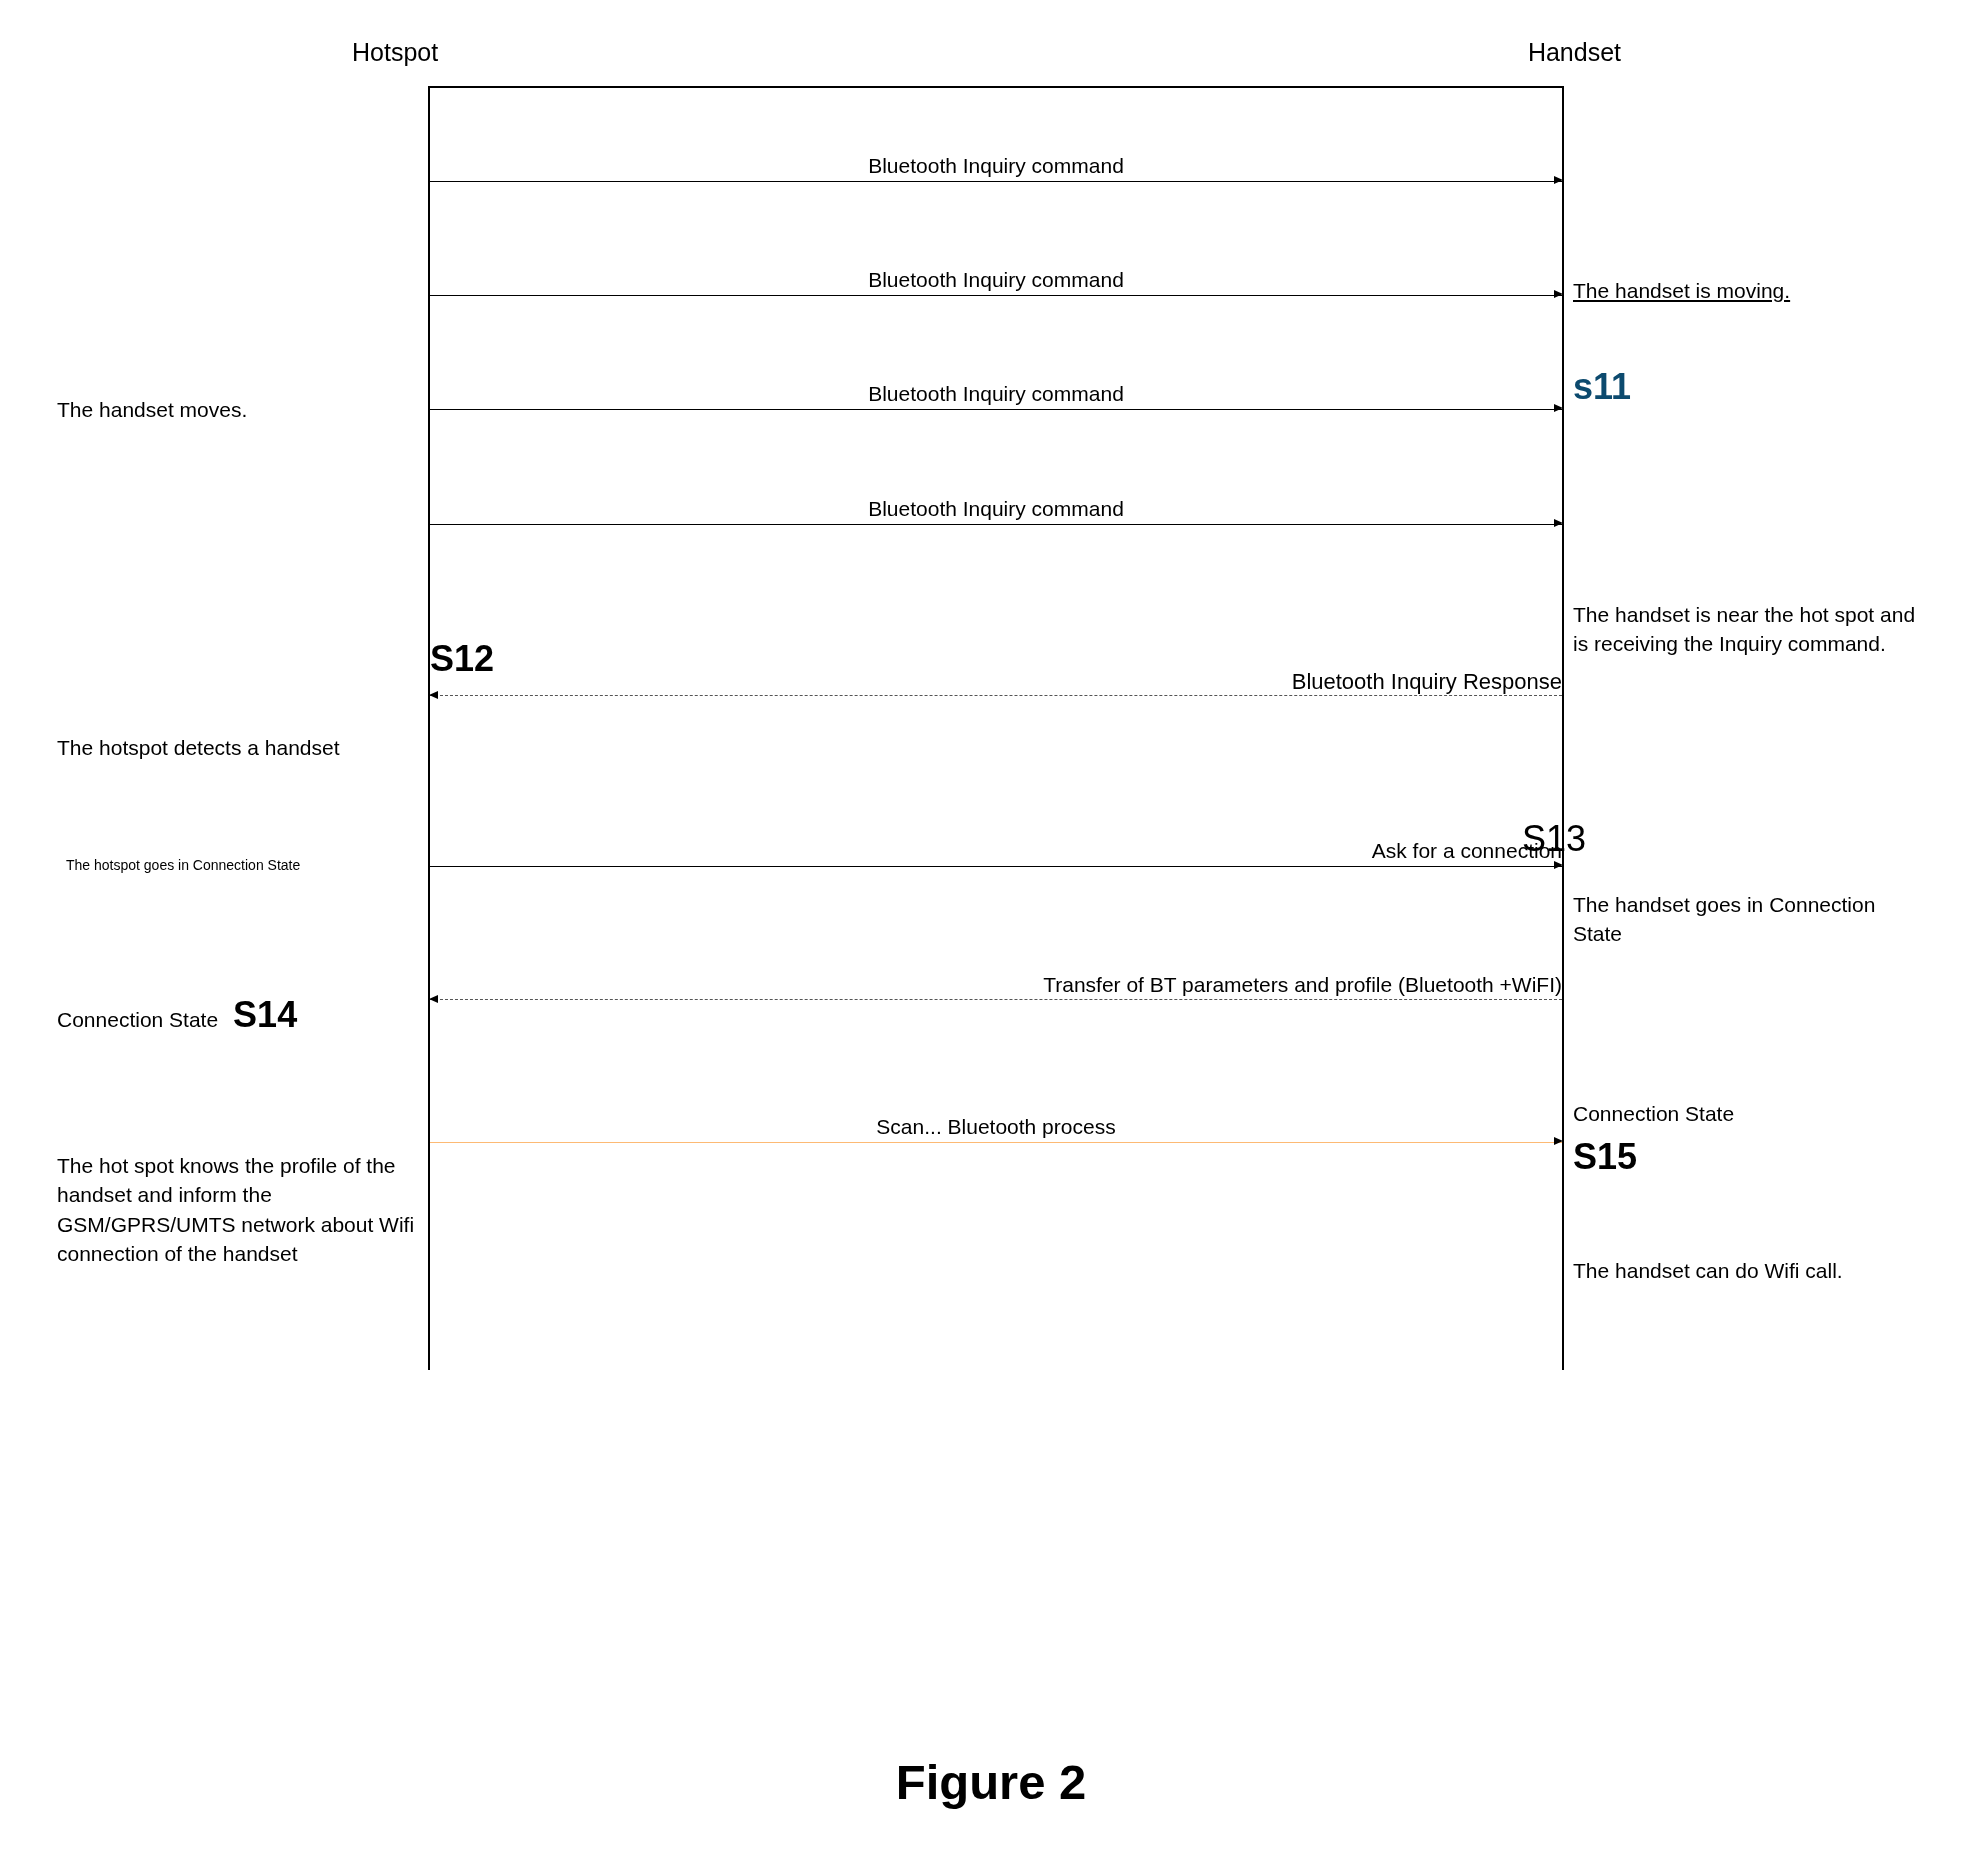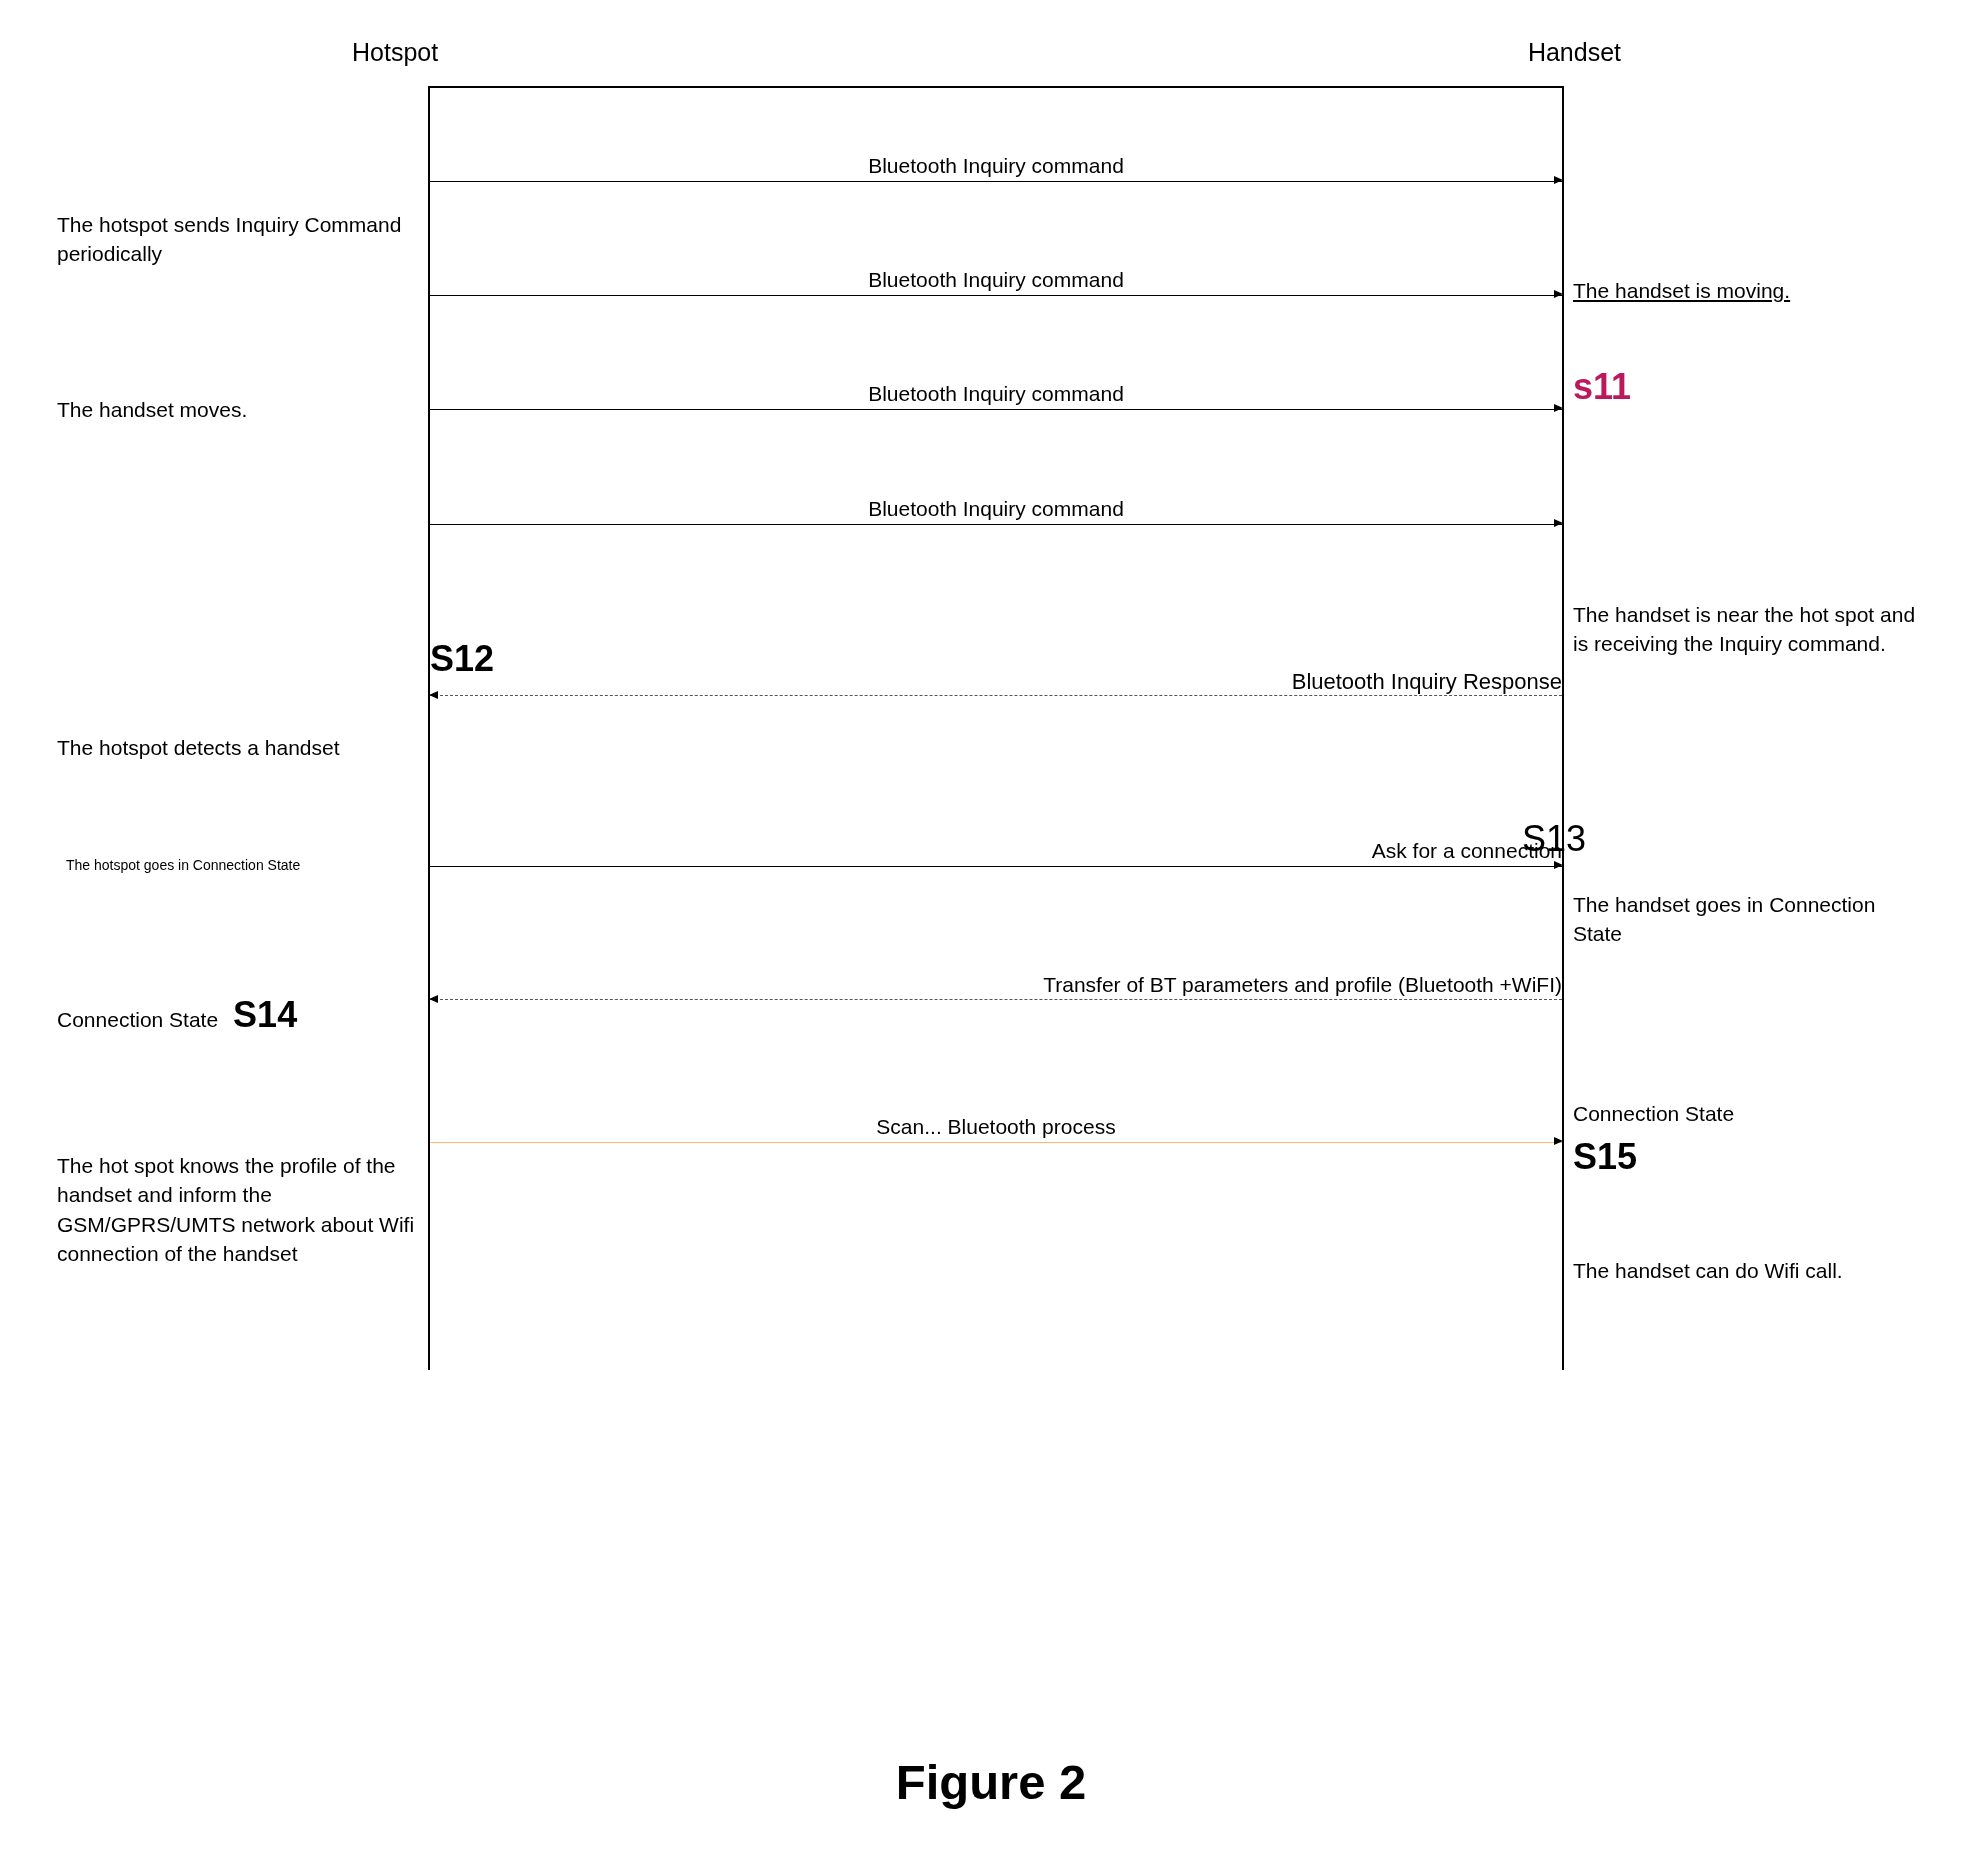--- a/index.html
+++ b/index.html
@@ -144,33 +144,32 @@
       </div>
     </div>
 
     <div style="position:absolute; top:1056px; left:373px; right:363px;">
       <div style="position:relative; height:1px; background:#fdba74; width:100%;">
         <div style="position:absolute; right:-1px; top:-4.8px; border-left:9.5px solid #000; border-top:4.8px solid transparent; border-bottom:4.8px solid transparent;"></div>
         <div style="position:absolute; width:100%; text-align:center; top:-27px; font-size:21px; color:#000;">Scan... Bluetooth process</div>
       </div>
     </div>
 
-    <div style="position:absolute; top:124px; left:0; width:352px; font-size:21px; color:#000; line-height:1.4;">The hotspot sends Inquiry Command periodically</div>
     <div style="position:absolute; top:309px; left:0; width:352px; font-size:21px; color:#000; line-height:1.4;">The handset moves.</div>
     <div style="position:absolute; top:647px; left:0; width:361px; font-size:21px; color:#000; line-height:1.4;">The hotspot detects a handset</div>
     <div style="position:absolute; top:770px; left:9px; width:361px; font-size:14px; color:#000; line-height:1.4;">The hotspot goes in Connection State</div>
 
     <div style="position:absolute; top:904px; left:0; width:361px; font-size:21px; color:#000; line-height:1.4; display:flex; align-items:baseline; gap:15px;">
       <span>Connection State</span>
       <span style="font-size:36px; font-weight:bold; color:#000;">S14</span>
     </div>
     <div style="position:absolute; top:1065px; left:0; width:361px; font-size:21px; color:#000; line-height:1.4;">The hot spot knows the profile of the handset and inform the GSM/GPRS/UMTS network about Wifi connection of the handset</div>
 
     <div style="position:absolute; top:190px; right:0; width:352px; font-size:21px; color:#000; line-height:1.4;text-decoration:underline;">The handset is moving.</div>
-    <div style="position:absolute; top:276px; right:0; width:352px; font-size:36px; font-weight:bold; color:#be185d; line-height:1.4;">s11</div>
+    <div style="position:absolute; top:276px; right:0; width:352px; font-size:36px; font-weight:bold; color:#0c4a6e; line-height:1.4;">s11</div>
     <div style="position:absolute; top:514px; right:0; width:352px; font-size:21px; color:#000; line-height:1.4;">The handset is near the hot spot and is receiving the Inquiry command.</div>
     <div style="position:absolute; top:804px; right:0; width:352px; font-size:21px; color:#000; line-height:1.4;">The handset goes in Connection State</div>
     <div style="position:absolute; top:1013px; right:0; width:352px; font-size:21px; color:#000; line-height:1.4;">Connection State</div>
     <div style="position:absolute; top:1046px; right:0; width:352px; font-size:36px; font-weight:bold; color:#000; line-height:1.4;">S15</div>
     <div style="position:absolute; top:1170px; right:0; width:352px; font-size:21px; color:#000; line-height:1.4;">The handset can do Wifi call.</div>
 
   </div>
 </div>
 
 <div class="figure-caption">Figure 2</div>

